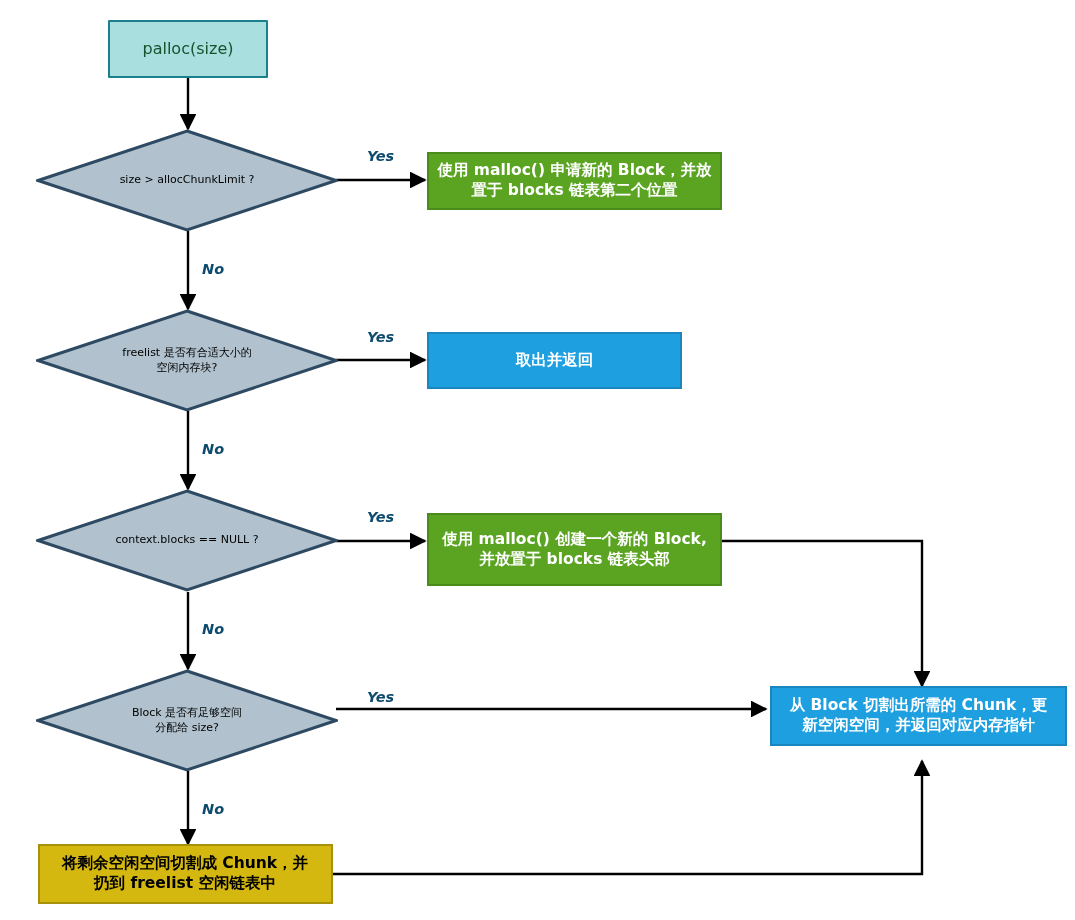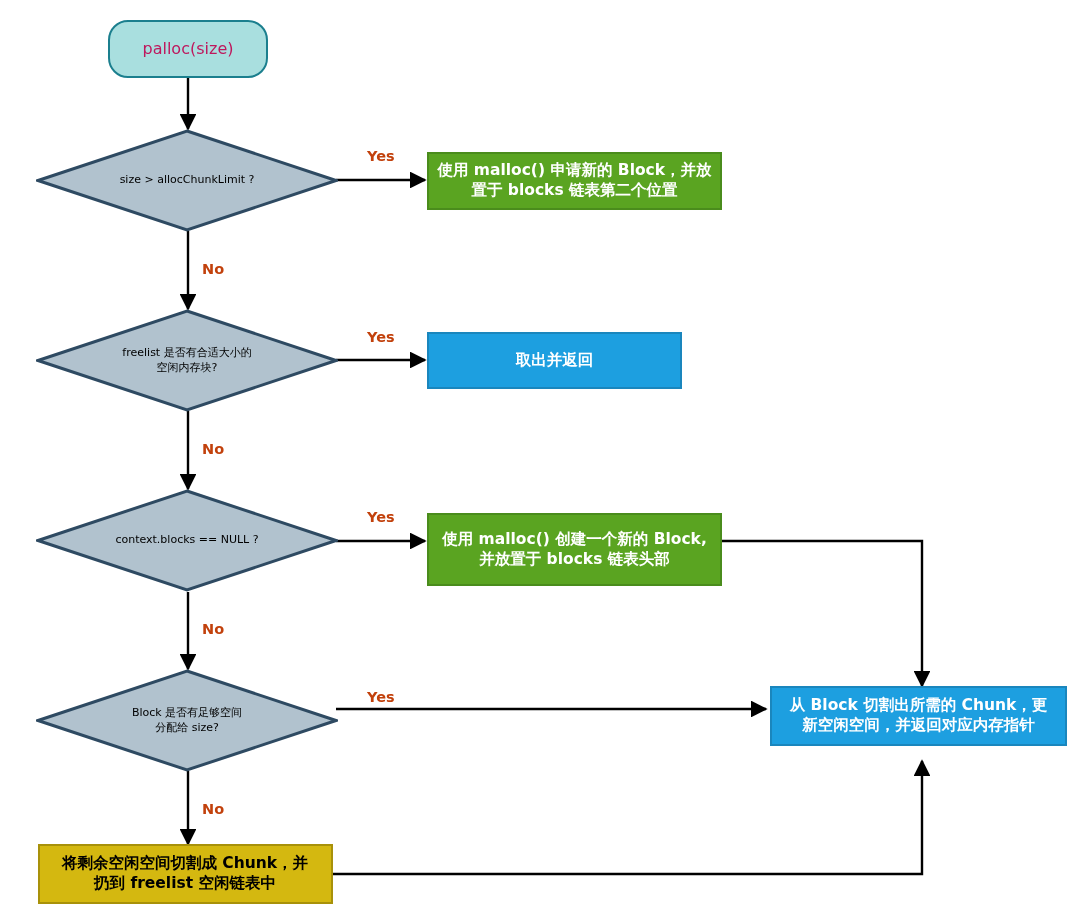--- a/index.html
+++ b/index.html
@@ -24,22 +24,22 @@
     align-items: center;
     justify-content: center;
     text-align: center;
     line-height: 1.28;
   }
 
   
   .terminator {
     background: #a9dfdf;
     border: 2px solid #1b7f8e;
-    border-radius: 20px;
-    color: #be185d;
+    border-radius: 1px;
+    color: #14532d;
     font-size: 16px;
   }
 
   
   .proc {
     font-size: 15.5px;
     color: #ffffff;
     padding: 4px 8px;
     font-weight: bold;
   }
@@ -76,23 +76,24 @@
     font-size: 11px;
     color: #000000;
     line-height: 1.3;
     pointer-events: none;
   }
 
   
   .edge-label {
     position: absolute;
     font-size: 14.5px;
-    color: #c2410c;
+    color: #0c4a6e;
     font-weight: bold;
     white-space: nowrap;
+    font-style: italic;
   }
 
   svg.edges {
     position: absolute;
     left: 0;
     top: 0;
     width: 1075px;
     height: 920px;
     pointer-events: none;
   }

